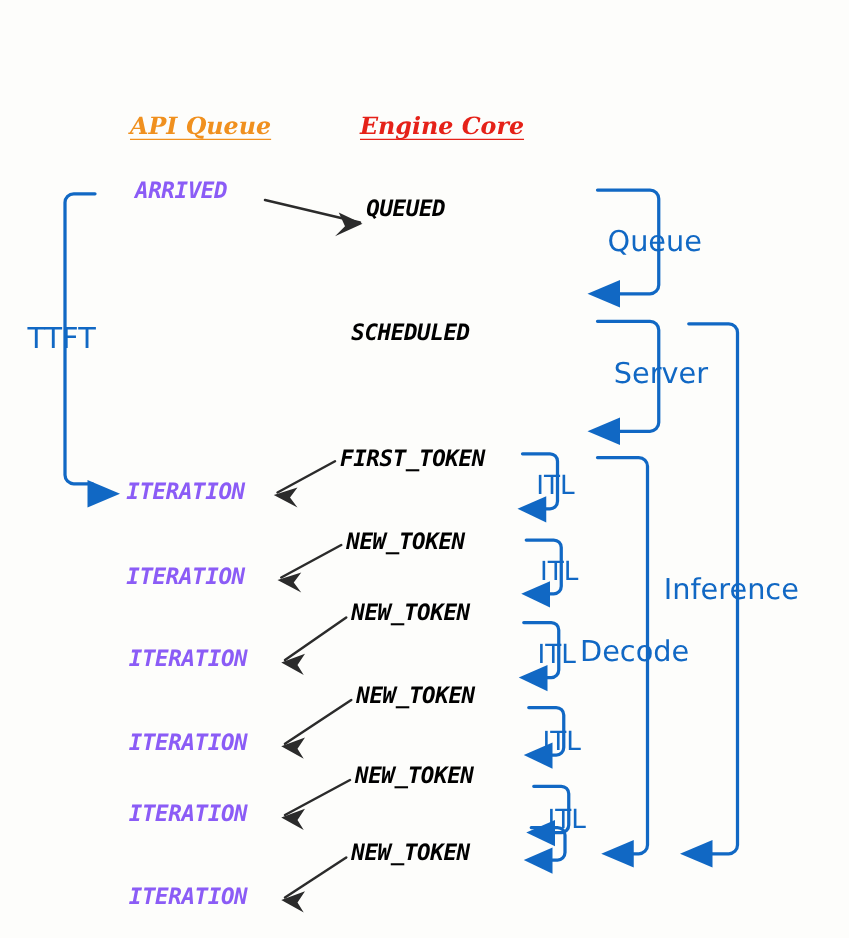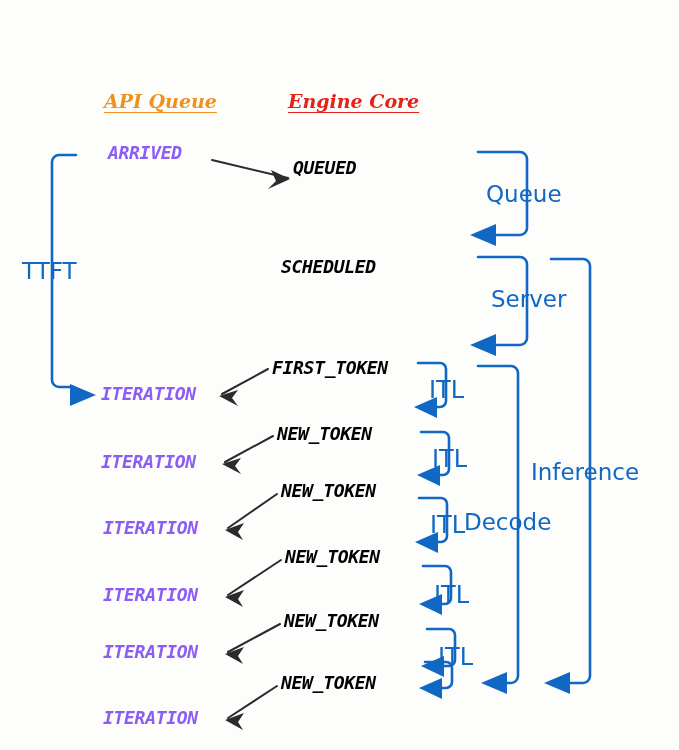--- a/index.html
+++ b/index.html
@@ -35,21 +35,21 @@
     font-size:18px;
     letter-spacing:-0.3px;
   }
   .state.orange{color:#8b5cf6;}
   .state.red{color:#000000;}
 
   .bluelabel{
     font-family:"DejaVu Sans", sans-serif;
     font-size:23px;color:#1168C4;font-weight:400;
   }
-  .bluelabel.small{font-size:24px;}
+  .bluelabel.small{font-size:21px;}
 
   svg.layer{position:absolute;left:0;top:0;width:679px;height:750px;pointer-events:none;}
   .bstroke{fill:none;stroke:#1168C4;stroke-width:2.6;stroke-linecap:round;stroke-linejoin:round;}
   .bfill{fill:#1168C4;}
   .kstroke{fill:none;stroke:#2b2b2b;stroke-width:2;stroke-linecap:round;}
   .kfill{fill:#2b2b2b;}
 </style>
 </head>
 <body>
 

